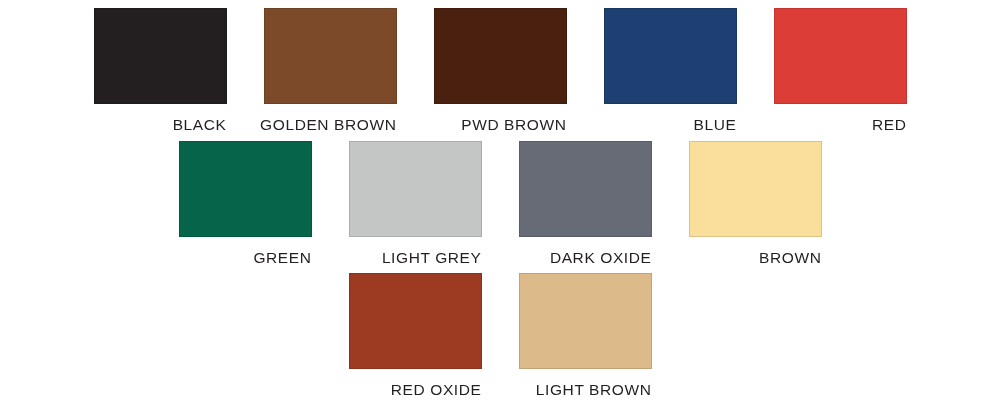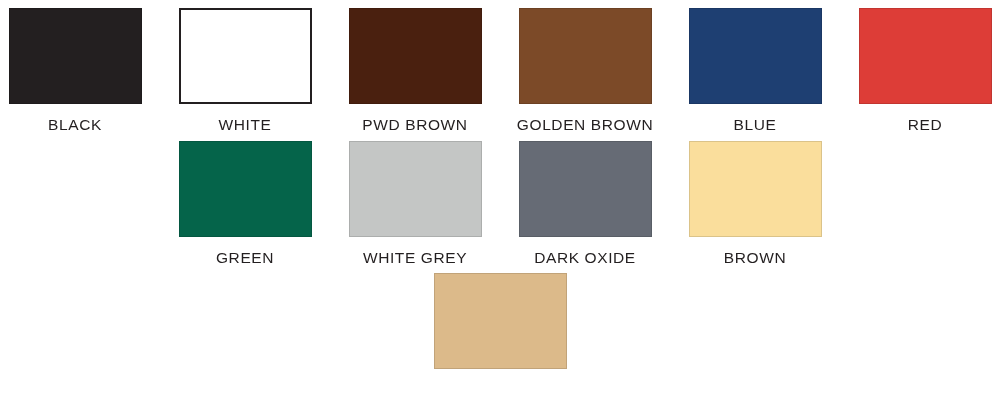--- a/index.html
+++ b/index.html
@@ -36,21 +36,21 @@
     gap: 37px;
   }
   .swatch-row.row-3 {
     padding-top: 8px;
     gap: 37px;
   }
   .swatch-cell {
     width: 133px;
     display: flex;
     flex-direction: column;
-    align-items: center;
+    align-items: flex-end;
   }
   .swatch-chip {
     width: 133px;
     height: 96px;
     box-sizing: border-box;
     display: block;
   }
   .swatch-chip.bordered {
     border: 2px solid #231f20;
   }
@@ -72,59 +72,60 @@
 <body>
 
 <div id="palette-board">
 
   <div class="swatch-row row-1">
     <div class="swatch-cell">
       <div class="swatch-chip hairline" style="background-color: rgb(35, 31, 32);"></div>
       <div class="swatch-label">BLACK</div>
     </div>
     <div class="swatch-cell">
-      <div class="swatch-chip bordered" style="background-color: rgb(255, 255, 255);"></div>
-      <div class="swatch-label">WHITE</div>
+      <div class="swatch-chip hairline" style="background-color: rgb(124, 74, 40);"></div>
+      <div class="swatch-label">GOLDEN BROWN</div>
     </div>
     <div class="swatch-cell">
       <div class="swatch-chip hairline" style="background-color: rgb(74, 32, 15);"></div>
       <div class="swatch-label">PWD BROWN</div>
-    </div>
-    <div class="swatch-cell">
-      <div class="swatch-chip hairline" style="background-color: rgb(124, 74, 40);"></div>
-      <div class="swatch-label">GOLDEN BROWN</div>
     </div>
     <div class="swatch-cell">
       <div class="swatch-chip hairline" style="background-color: rgb(30, 63, 114);"></div>
       <div class="swatch-label">BLUE</div>
     </div>
     <div class="swatch-cell">
       <div class="swatch-chip hairline" style="background-color: rgb(221, 61, 55);"></div>
       <div class="swatch-label">RED</div>
     </div>
   </div>
 
   <div class="swatch-row row-2">
     <div class="swatch-cell">
       <div class="swatch-chip hairline" style="background-color: rgb(5, 100, 74);"></div>
       <div class="swatch-label">GREEN</div>
     </div>
     <div class="swatch-cell">
       <div class="swatch-chip hairline" style="background-color: rgb(196, 198, 197);"></div>
-      <div class="swatch-label">WHITE GREY</div>
+      <div class="swatch-label">LIGHT GREY</div>
     </div>
     <div class="swatch-cell">
       <div class="swatch-chip hairline" style="background-color: rgb(102, 107, 117);"></div>
       <div class="swatch-label">DARK OXIDE</div>
     </div>
     <div class="swatch-cell">
       <div class="swatch-chip hairline" style="background-color: rgb(250, 222, 156);"></div>
       <div class="swatch-label">BROWN</div>
     </div>
   </div>
 
   <div class="swatch-row row-3">
     <div class="swatch-cell">
+      <div class="swatch-chip hairline" style="background-color: rgb(156, 58, 34);"></div>
+      <div class="swatch-label">RED OXIDE</div>
+    </div>
+    <div class="swatch-cell">
       <div class="swatch-chip hairline" style="background-color: rgb(220, 186, 138);"></div>
+      <div class="swatch-label">LIGHT BROWN</div>
     </div>
   </div>
 
 </div>
 
 </body></html>

